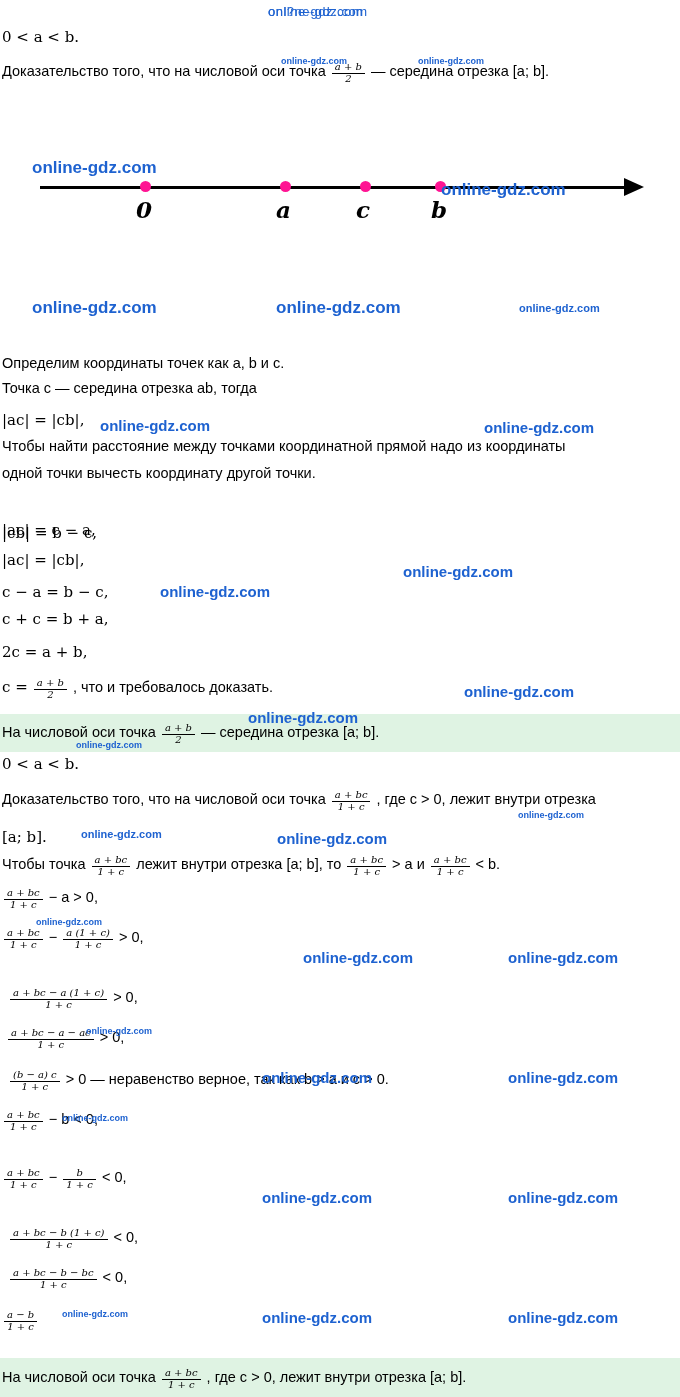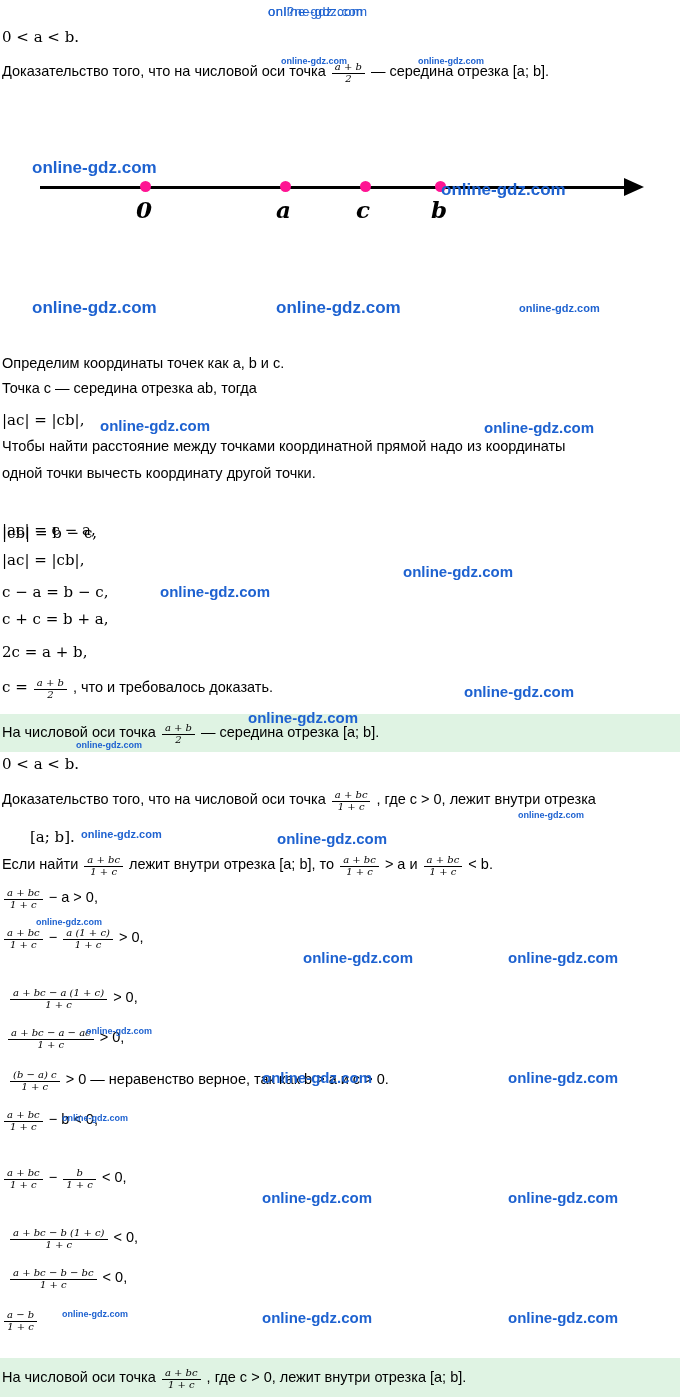--- a/index.html
+++ b/index.html
@@ -186,24 +186,24 @@
   <div class="mathline" style="left:2px; top:755px;">0 &lt; a &lt; b.</div>
 
   <div class="txt" style="left:2px; top:790px;">
     <span>Доказательство того, что на числовой оси точка</span>
     <span class="frac">
       <span class="num">a + bc</span>
       <span class="den">1 + c</span>
     </span>
     <span>, где c &gt; 0, лежит внутри отрезка</span>
   </div>
-  <div class="mathline" style="left:2px; top:828px;margin-left:28px;">[a; b].</div>
+  <div class="mathline" style="left:2px; top:828px;">[a; b].</div>
 
   <div class="txt" style="left:2px; top:855px;">
-    <span>Если найти</span>
+    <span>Чтобы точка</span>
     <span class="frac">
       <span class="num">a + bc</span>
       <span class="den">1 + c</span>
     </span>
     <span>лежит внутри отрезка [a; b], то</span>
     <span class="frac">
       <span class="num">a + bc</span>
       <span class="den">1 + c</span>
     </span>
     <span>&gt; a и</span>

